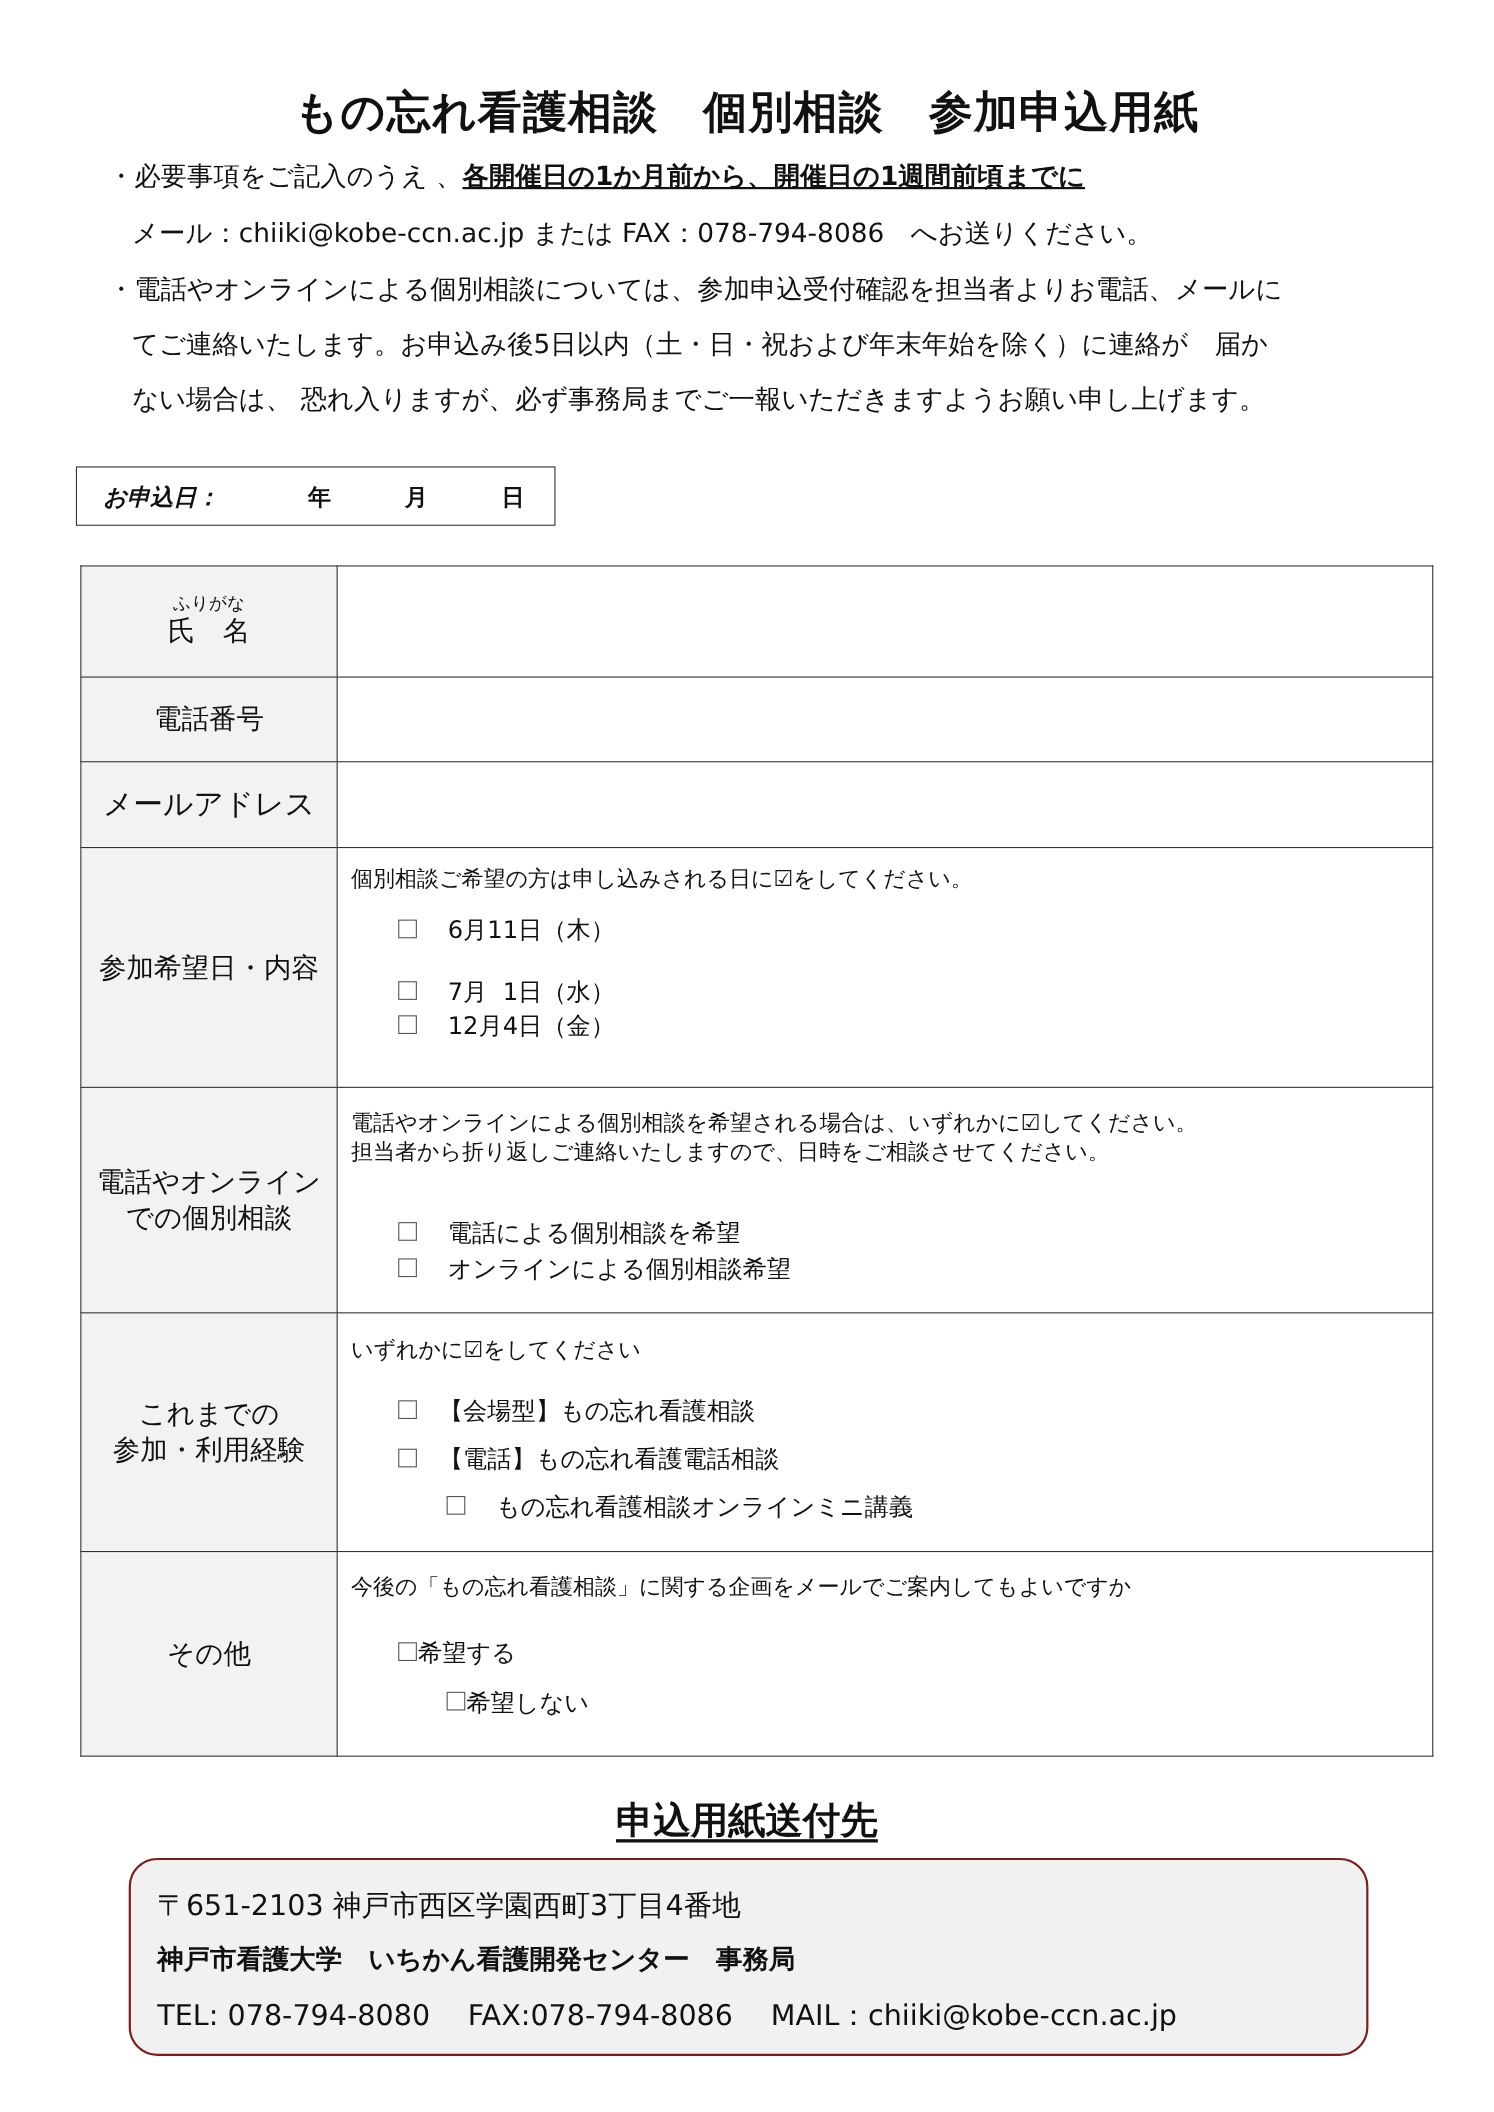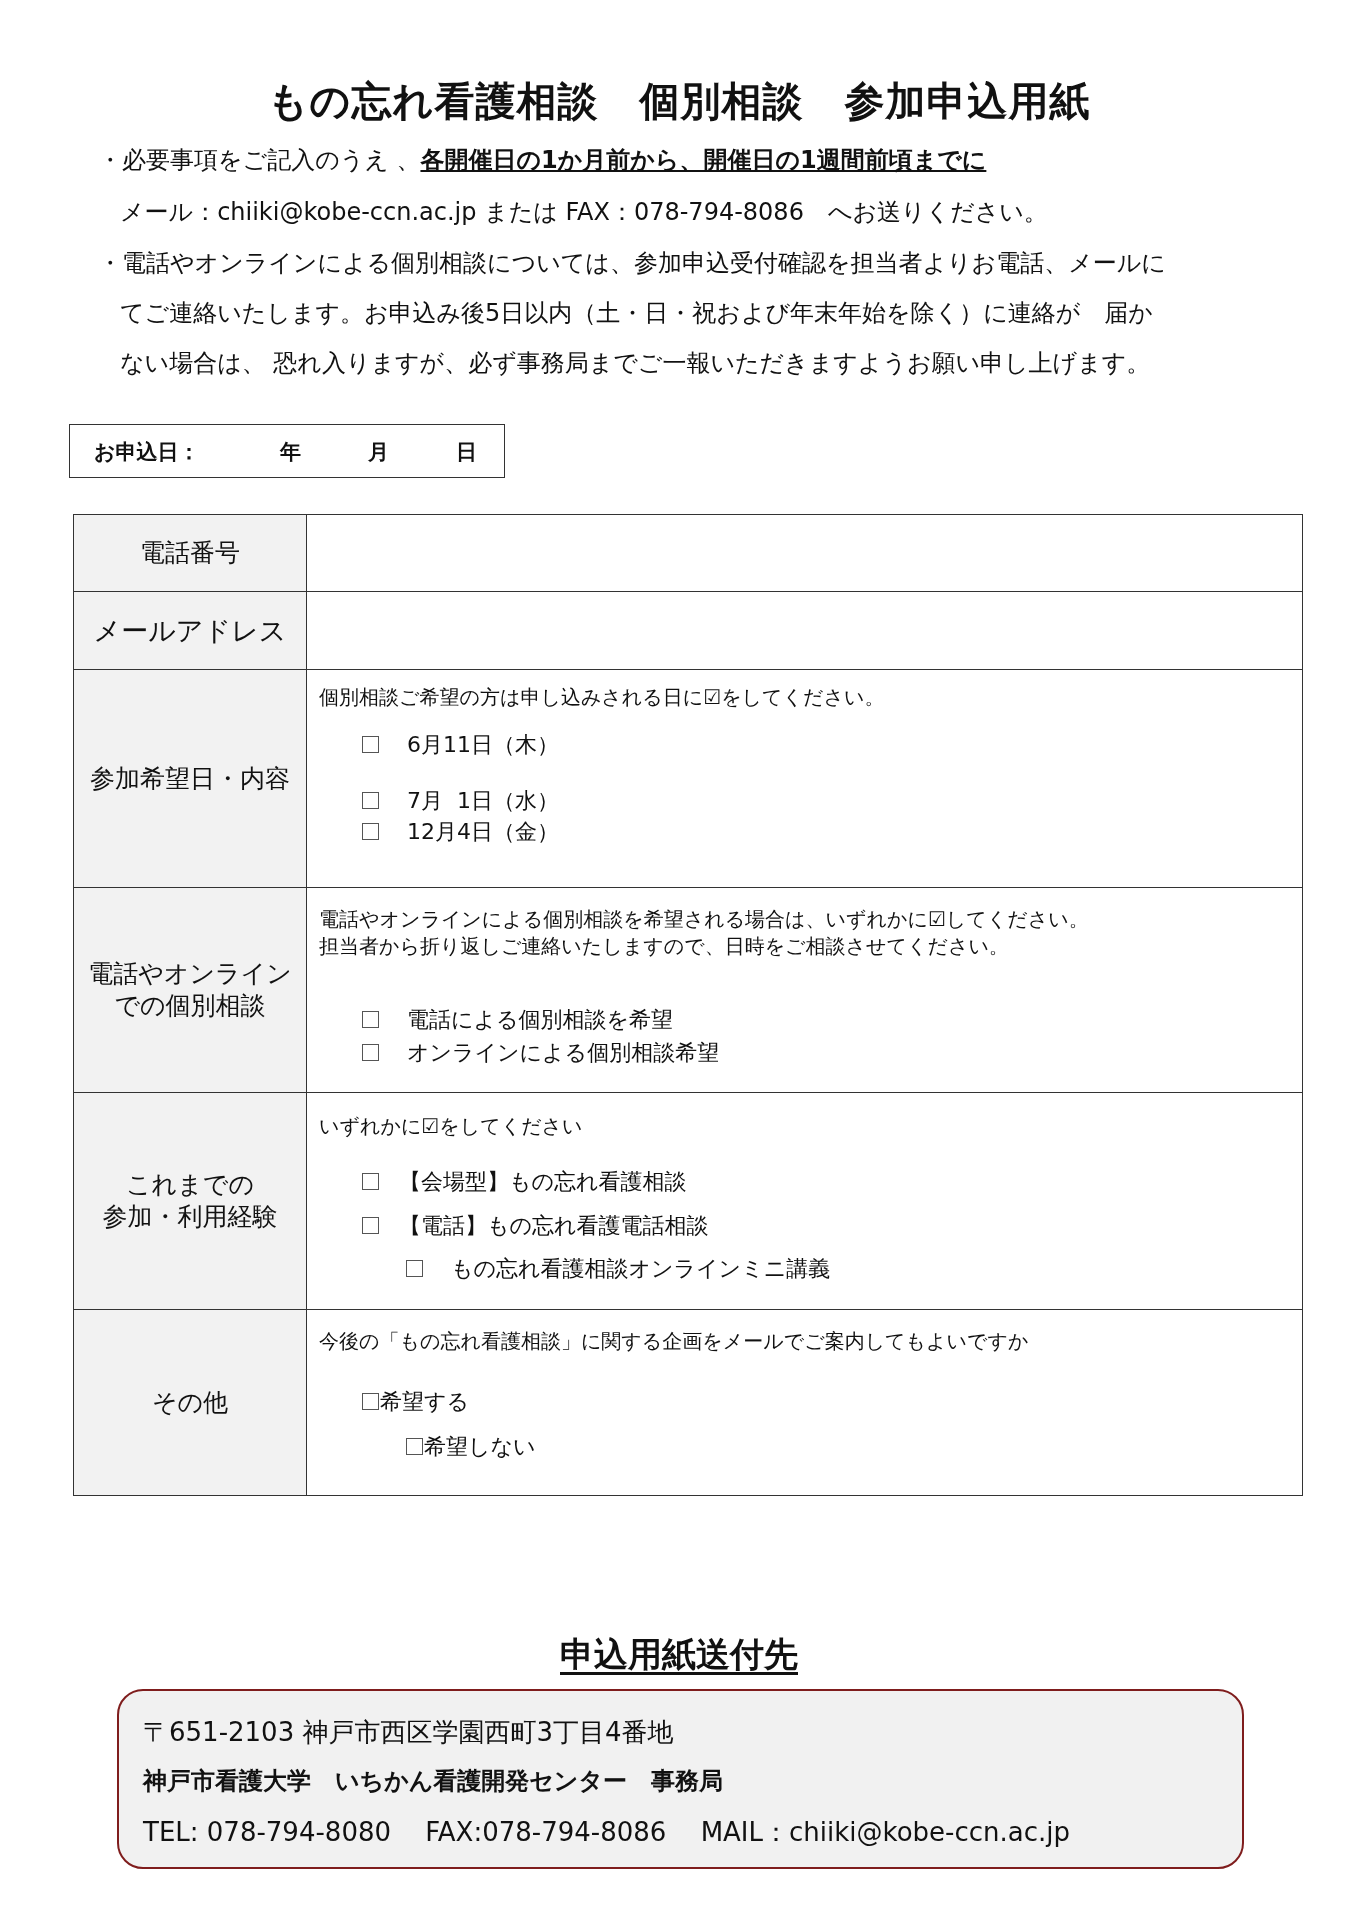--- a/index.html
+++ b/index.html
@@ -28,28 +28,35 @@
 
 <div class="title">もの忘れ看護相談　個別相談　参加申込用紙</div>
 
 <div class="intro" style="top:145px;"><span>・必要事項をご記入のうえ 、</span><b>各開催日の1か月前から、開催日の1週間前頃までに</b></div>
 <div class="intro" style="top:197px; left:120px;">メール：chiiki@kobe-ccn.ac.jp または FAX：078-794-8086　へお送りください。</div>
 <div class="intro" style="top:248px;">・電話やオンラインによる個別相談については、参加申込受付確認を担当者よりお電話、メールに</div>
 <div class="intro" style="top:298px; left:120px;">てご連絡いたします。お申込み後5日以内（土・日・祝および年末年始を除く）に連絡が　届か</div>
 <div class="intro" style="top:348px; left:120px;">ない場合は、 恐れ入りますが、必ず事務局までご一報いただきますようお願い申し上げます。</div>
 
 <div class="datebox">
-  <span style="left:24px;">お申込日：</span>
+  <span style="left:24px;font-style:italic;">お申込日：</span>
   <span style="left:210px;">年</span>
   <span style="left:298px;">月</span>
   <span style="left:386px;">日</span>
 </div>
 
 <table class="form">
   <tbody>
+      <tr style="height:101px;">
+    <td class="lbl">
+      <span class="furi">ふりがな</span>
+      <span>氏　名</span>
+    </td>
+    <td class="val"></td>
+  </tr>
   <tr style="height:77px;">
     <td class="lbl">電話番号</td>
     <td class="val"></td>
   </tr>
   <tr style="height:78px;">
     <td class="lbl" style="font-size:27px;">メールアドレス</td>
     <td class="val"></td>
   </tr>
   <tr style="height:218px;">
     <td class="lbl">参加希望日・内容</td>

